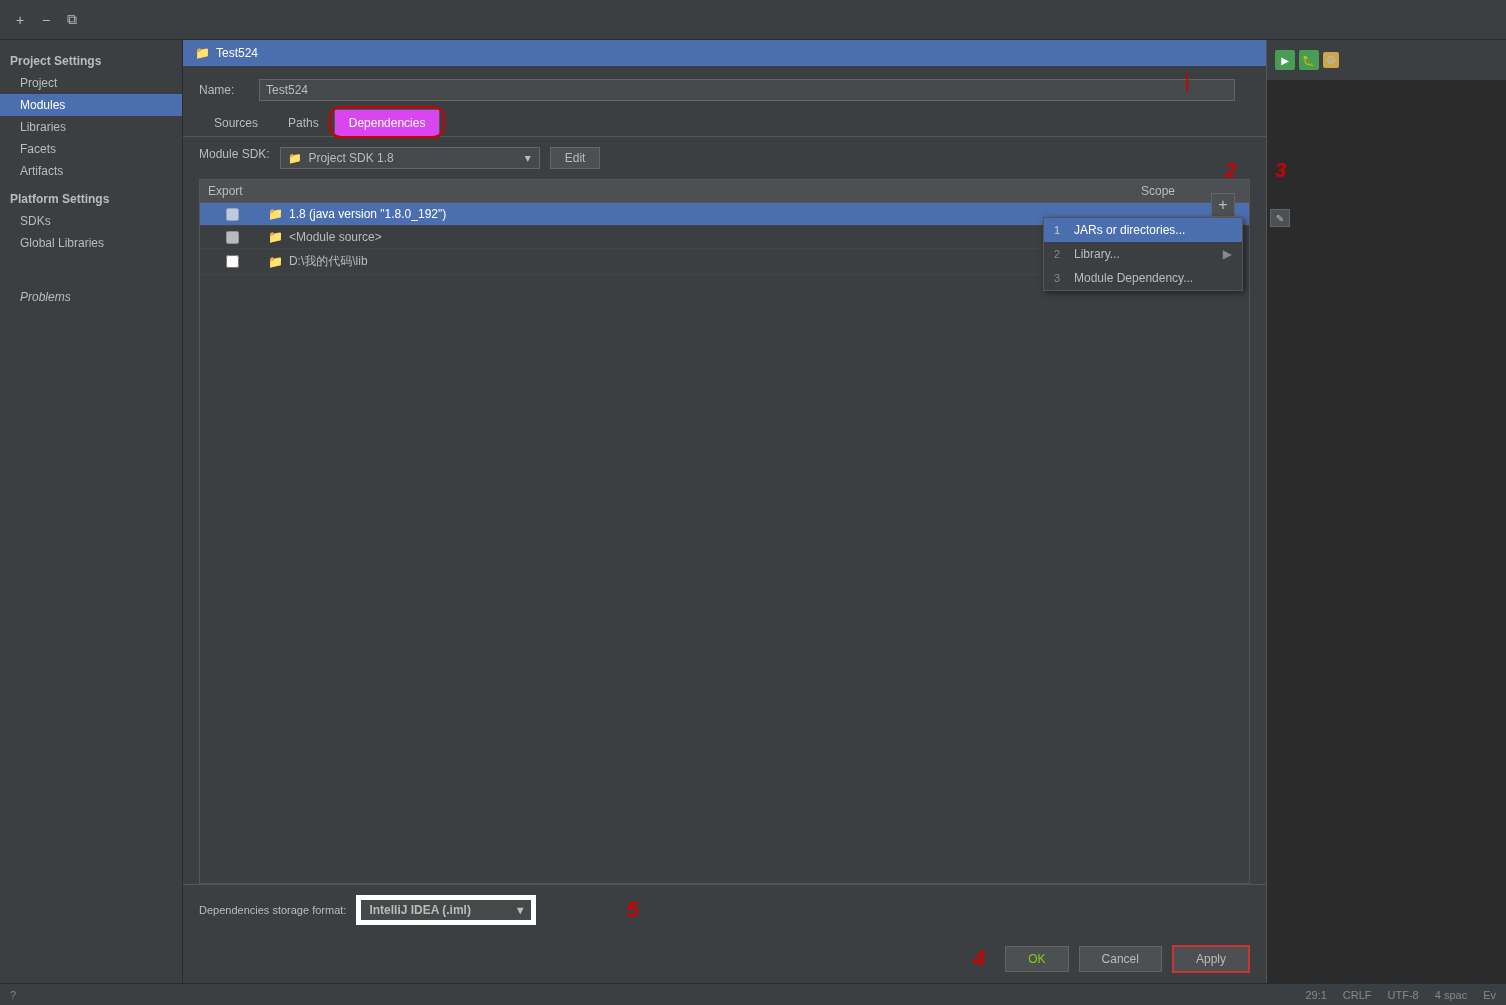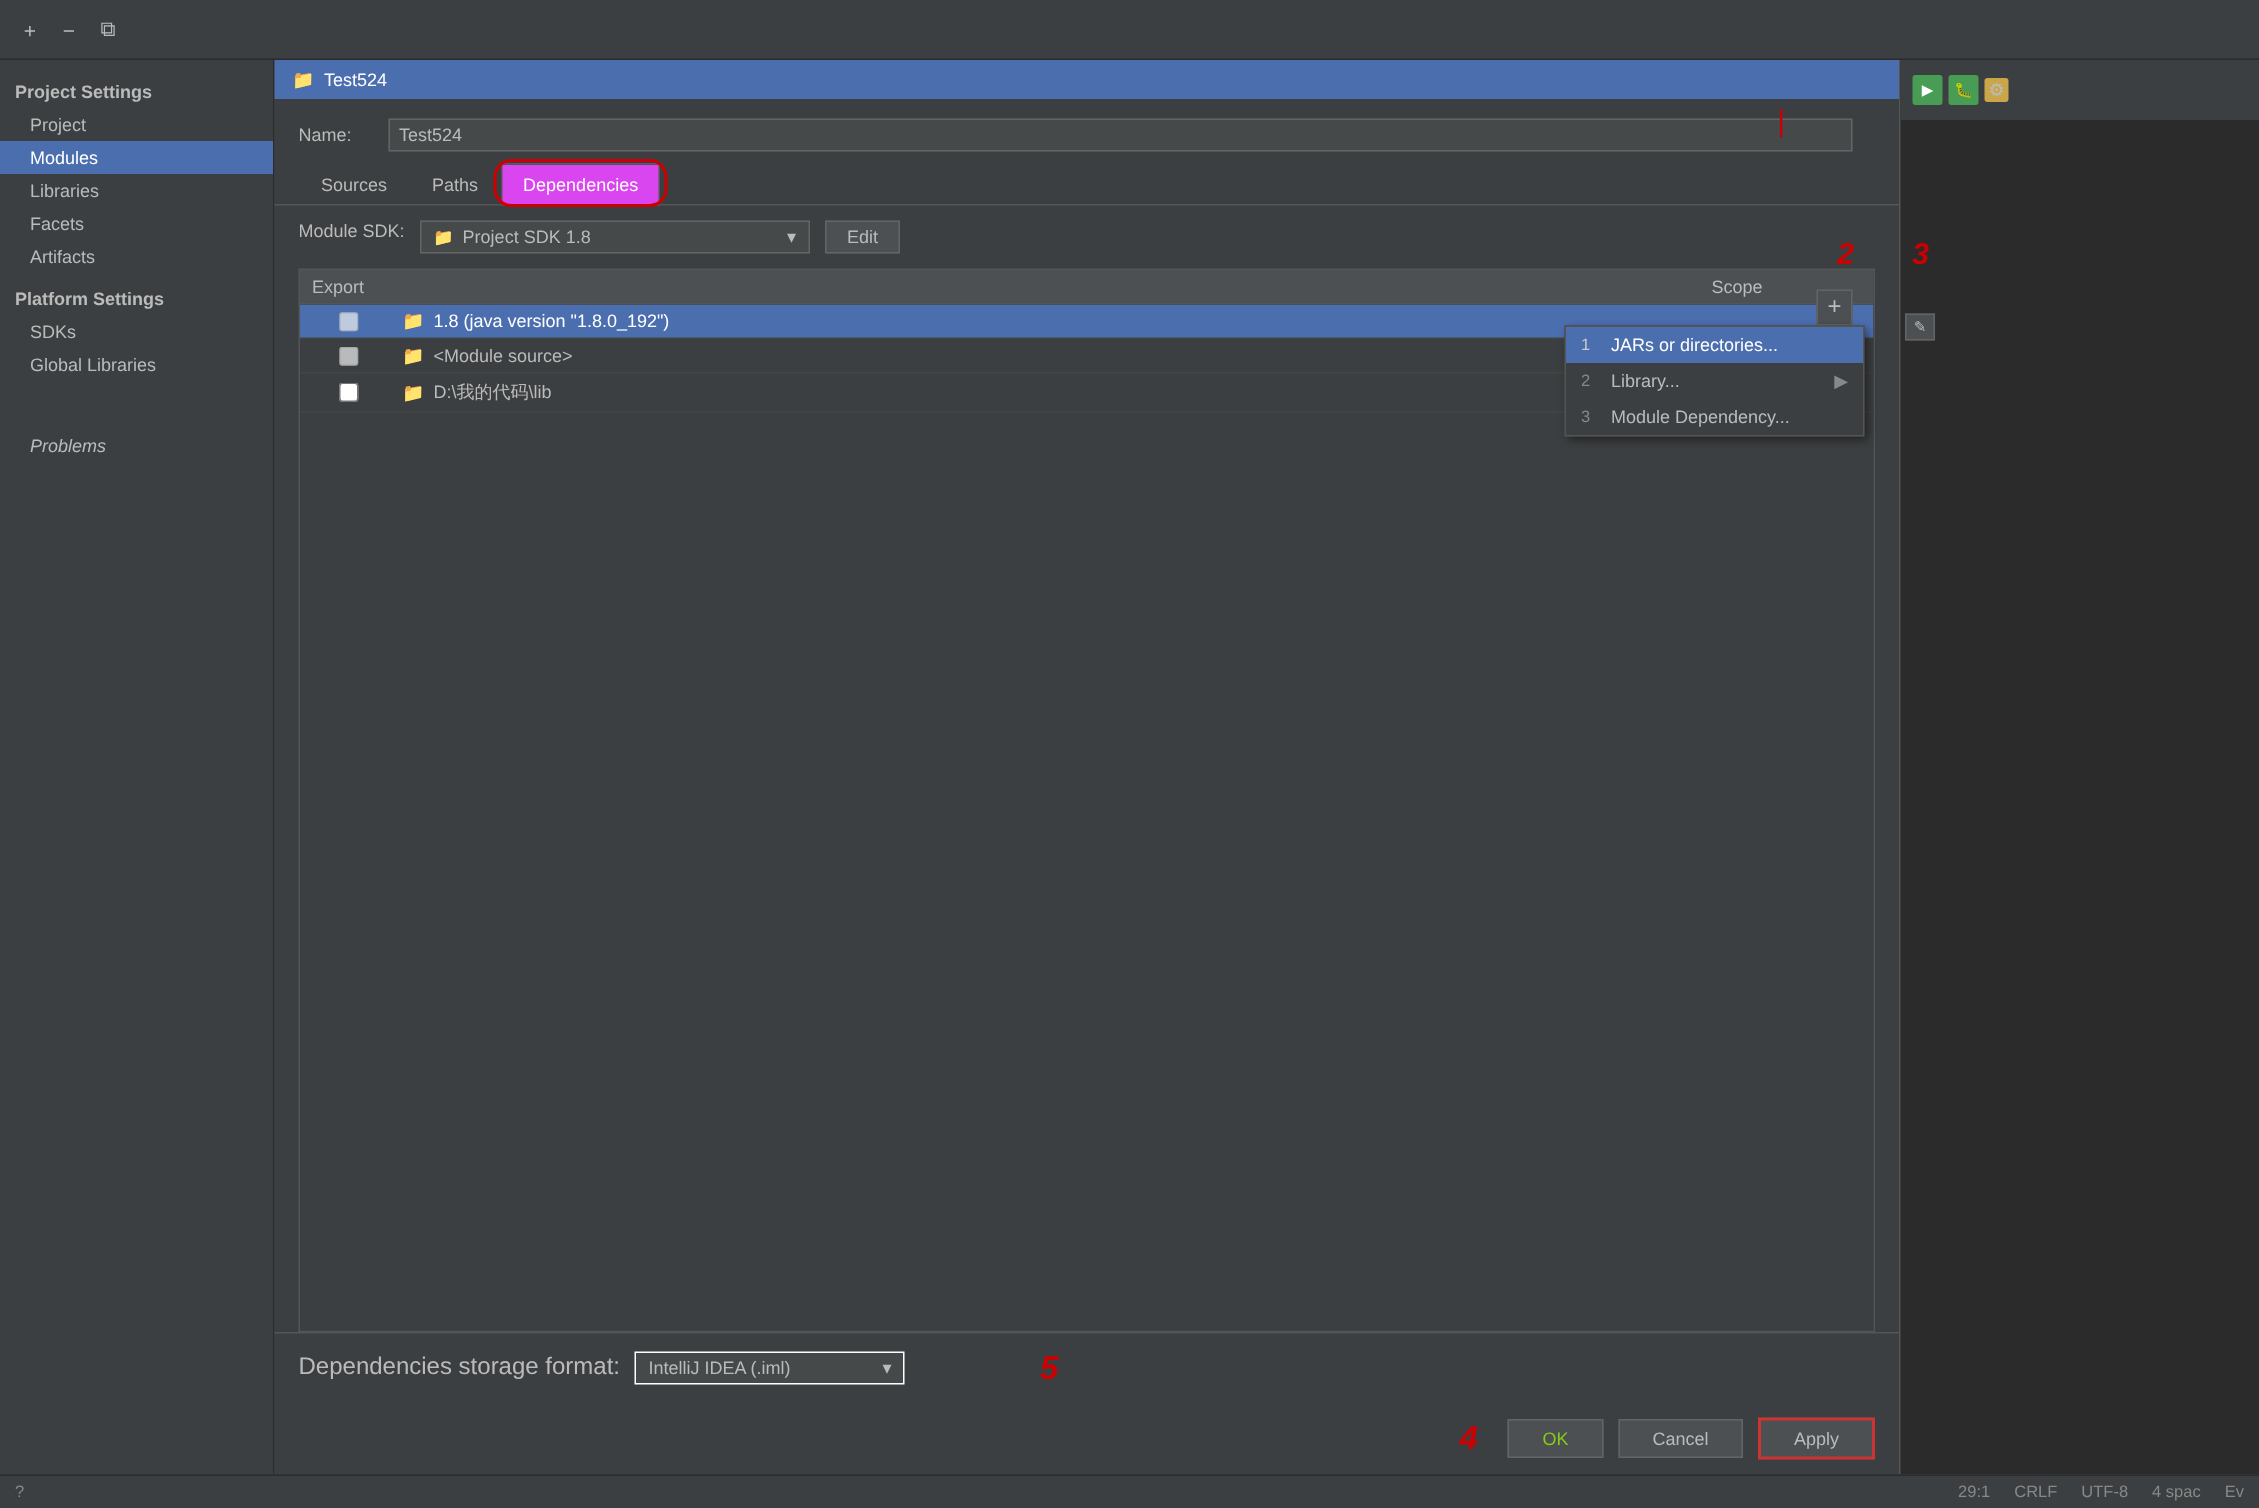--- a/index.html
+++ b/index.html
@@ -343,31 +343,32 @@
     .bottom-bar {
       display: flex;
       align-items: center;
       padding: 10px 16px;
       gap: 10px;
       border-top: 1px solid #555555;
       flex-shrink: 0;
     }
     .bottom-label {
       color: #bbbbbb;
-      font-size: 16px;
+      font-size: 11px;
     }
     .format-select {
       display: flex;
       align-items: center;
       background: #45494a;
-      border: 1px solid #ffffff;
+      border: 5px solid #ffffff;
       padding: 3px 8px;
       gap: 18px;
       cursor: pointer;
       min-width: 180px;
+      font-weight: bold;
     }
     .format-select-text {
       flex: 1;
       color: #bbbbbb;
       font-size: 12px;
     }
 
     
     .action-buttons {
       display: flex;

